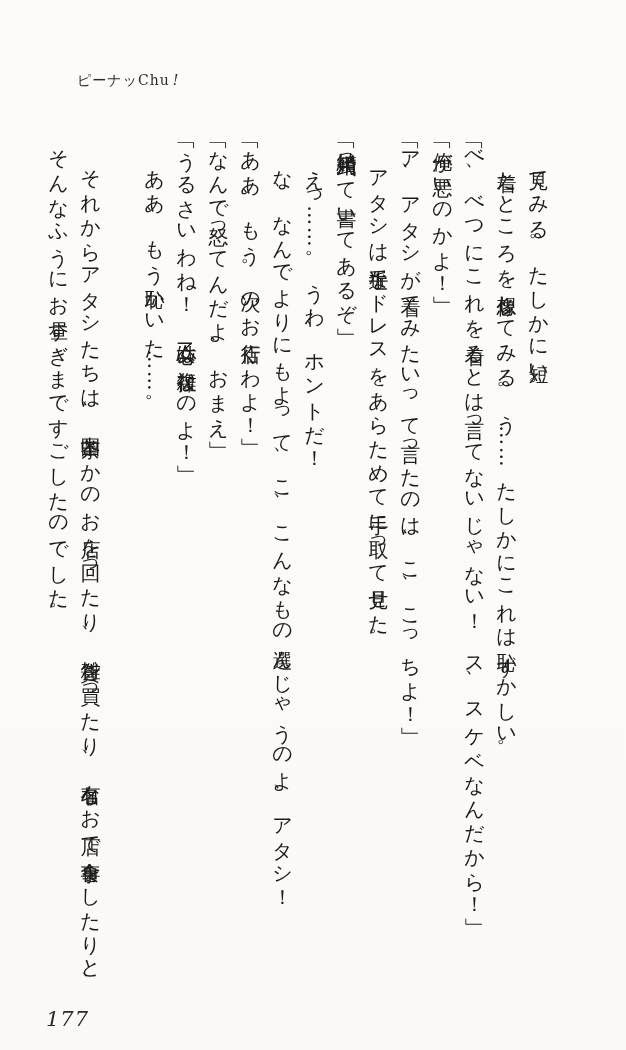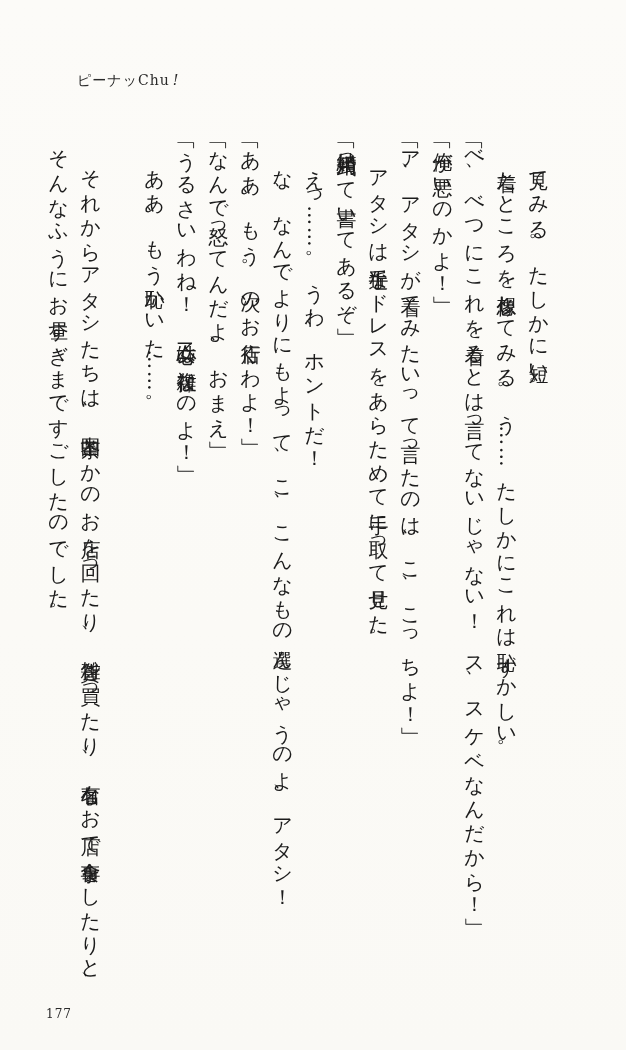--- a/index.html
+++ b/index.html
@@ -51,21 +51,22 @@
   .text-block p.narration {
     text-indent: 1em;
   }
   .text-block p.section-break {
     margin-block-start: 32px;
   }
   .page-number {
     position: absolute;
     left: 46px;
     top: 1007px;
-    font-size: 12px;
+    font-size: 21px;
+    font-style: italic;
     letter-spacing: 1px;
     color: #2a2a2a;
   }
 </style>
 </head>
 <body>
 
 <div class="book-page">
 
   <div class="running-header">

